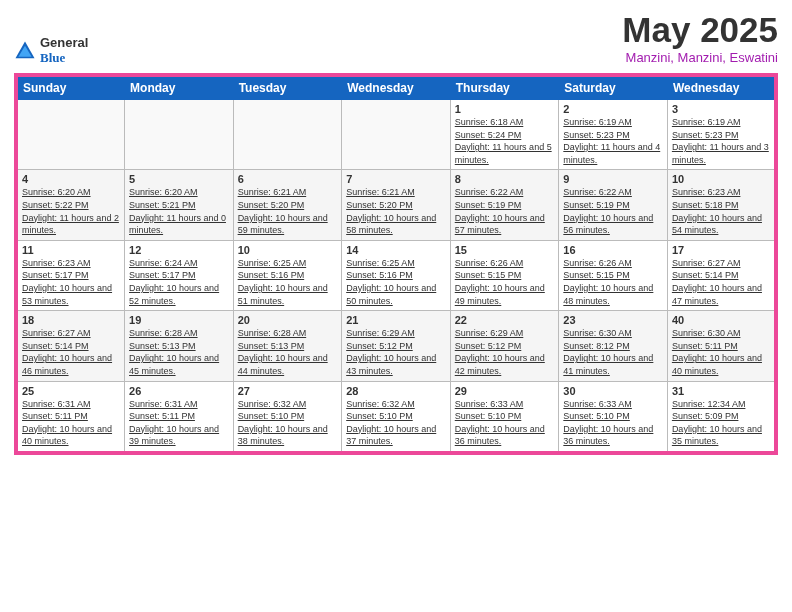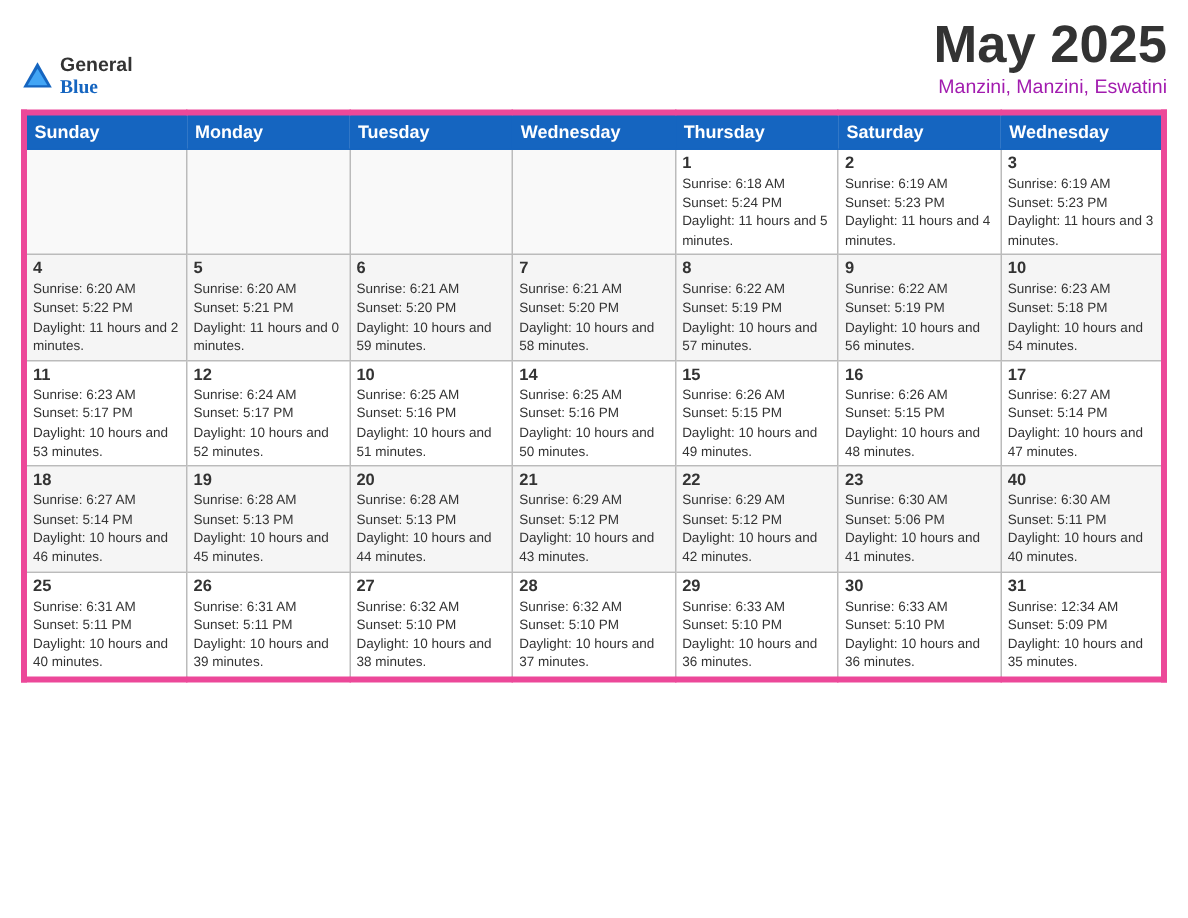--- a/index.html
+++ b/index.html
@@ -83,20 +83,21 @@
     .day-number {
       font-weight: bold;
       font-size: 11px;
       display: block;
       margin-bottom: 1px;
     }
     .day-info {
       font-size: 9px;
       line-height: 1.4;
       color: #333;
+      text-decoration: underline;
     }
     .empty-cell {
       background: #f9f9f9 !important;
     }
     .row1 td { height: 68px; }
     .row2 td { height: 68px; }
     .row3 td { height: 68px; margin-left: 24px; }
     .row4 td { height: 68px; }
     .row5 td { height: 68px; }
   </style>
@@ -295,21 +296,21 @@
           <td>
             <span class="day-number">22</span>
             <div class="day-info">Sunrise: 6:29 AM
 Sunset: 5:12 PM
 Daylight: 10 hours
 and 42 minutes.</div>
           </td>
           <td>
             <span class="day-number">23</span>
             <div class="day-info">Sunrise: 6:30 AM
-Sunset: 5:06 PM
+Sunset: 8:12 PM
 Daylight: 10 hours
 and 41 minutes.</div>
           </td>
           <td>
             <span class="day-number">40</span>
             <div class="day-info">Sunrise: 6:30 AM
 Sunset: 5:11 PM
 Daylight: 10 hours
 and 40 minutes.</div>
           </td>

